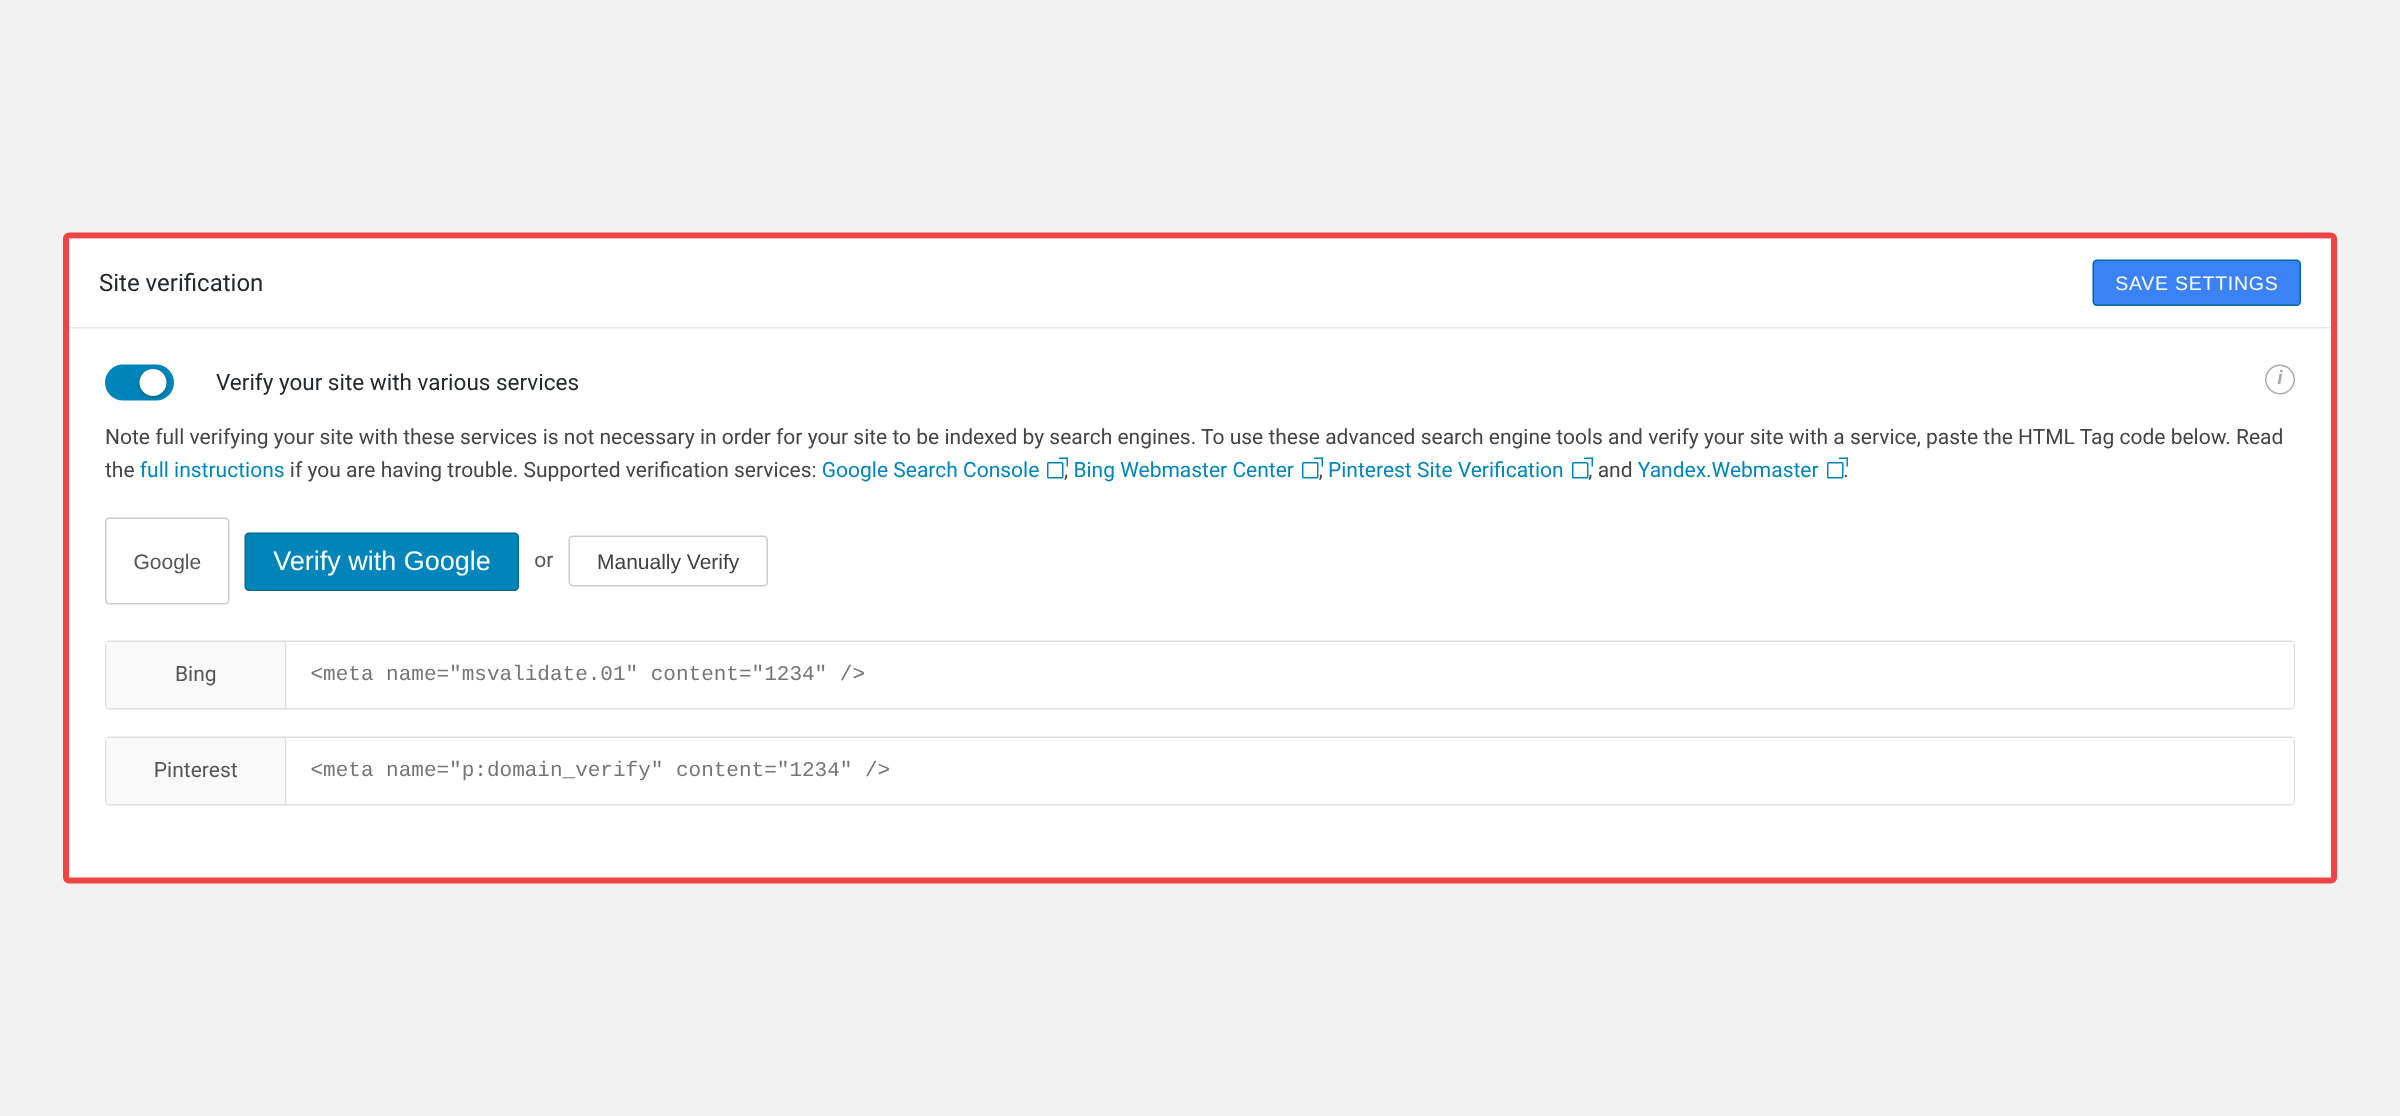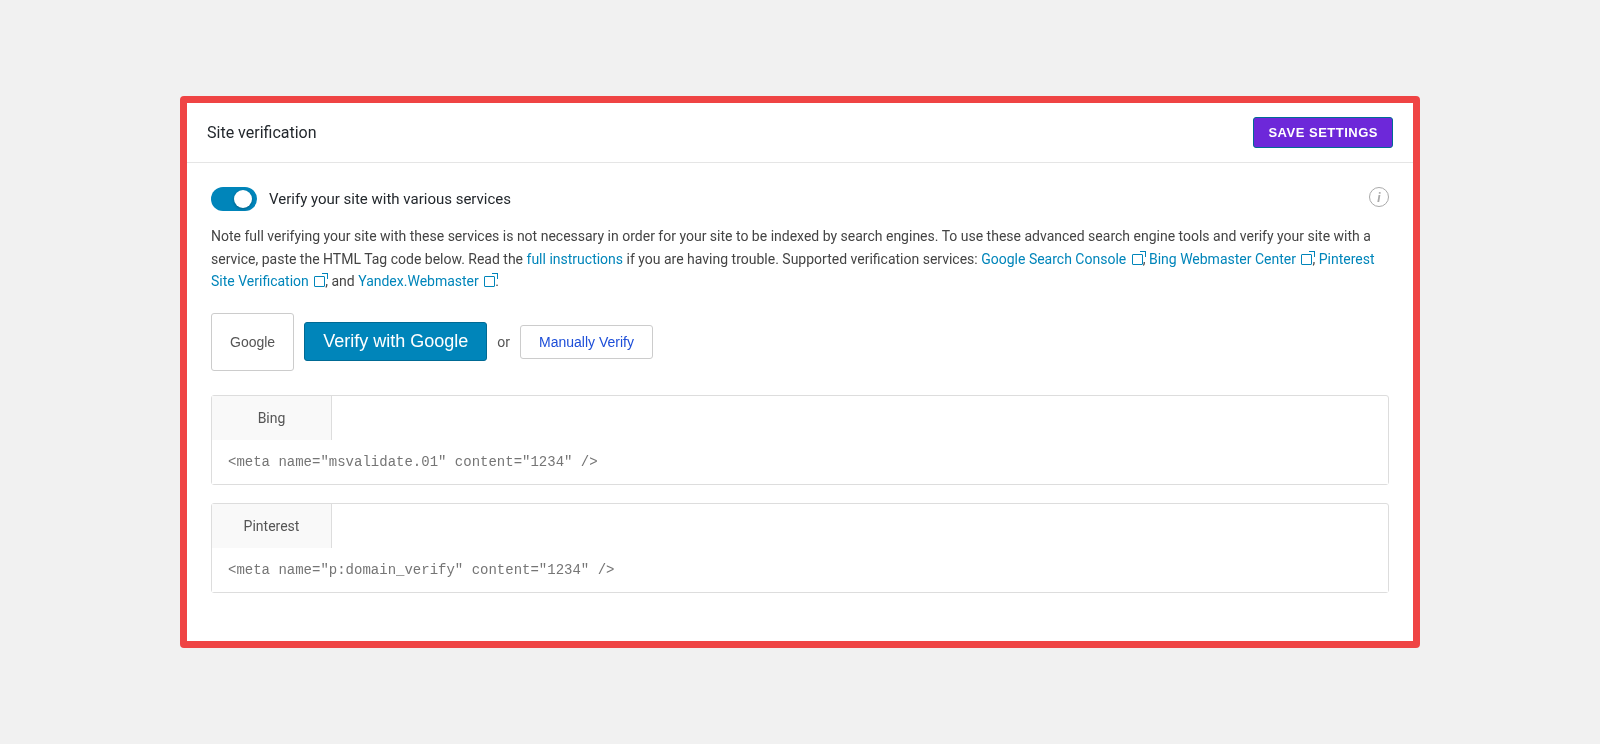--- a/index.html
+++ b/index.html
@@ -6,61 +6,61 @@
     body {
       font-family: -apple-system, BlinkMacSystemFont, "Segoe UI", Roboto, sans-serif;
       background: #f1f1f1;
       display: flex;
       justify-content: center;
       align-items: center;
       min-height: 100vh;
       padding: 20px;
     }
     .page-wrapper {
-      width: 1240px;
-      background: #fff;
-      border: 7px solid #ef4444;
+      width: 1516px;
+      background: #fff;
+      border: 4px solid #ef4444;
       border-radius: 4px;
       overflow: hidden;
     }
     .page-header {
       display: flex;
       justify-content: space-between;
       align-items: center;
       padding: 14px 20px;
       border-bottom: 1px solid #e5e5e5;
       background: #fff;
     }
     .page-title {
       font-size: 16px;
       font-weight: 400;
       color: #23282d;
     }
     .save-settings-btn {
-      background: #6d28d9;
+      background: #3b82f6;
       color: #fff;
       border: 1px solid #006a94;
       padding: 7px 14px;
       font-size: 13px;
-      font-weight: 700;
+      font-weight: 400;
       letter-spacing: 0.5px;
       text-transform: uppercase;
       cursor: pointer;
       border-radius: 3px;
     }
 
     .content-area {
       padding: 24px 24px 30px 24px;
       position: relative;
     }
 
     .toggle-row {
       display: flex;
       align-items: center;
-      gap: 12px;
+      gap: 28px;
       margin-bottom: 14px;
     }
     .toggle-switch {
       position: relative;
       width: 46px;
       height: 24px;
       flex-shrink: 0;
       cursor: pointer;
     }
     .toggle-track {
@@ -152,35 +152,34 @@
       cursor: pointer;
       font-weight: 500;
     }
     .btn-or {
       font-size: 14px;
       color: #555;
     }
     .btn-manually-verify {
       background: #fff;
       border: 1px solid #ccc;
-      color: #1d4ed8;
+      color: #404040;
       padding: 8px 18px;
       font-size: 14px;
       border-radius: 3px;
       cursor: pointer;
     }
 
     .meta-field {
       display: flex;
       align-items: stretch;
       border: 1px solid #ddd;
       border-radius: 3px;
       margin-bottom: 18px;
       background: #fff;
-      flex-direction: column;
     }
     .meta-label {
       width: 120px;
       flex-shrink: 0;
       display: flex;
       align-items: center;
       justify-content: center;
       font-size: 14px;
       color: #555;
       background: #f9f9f9;

